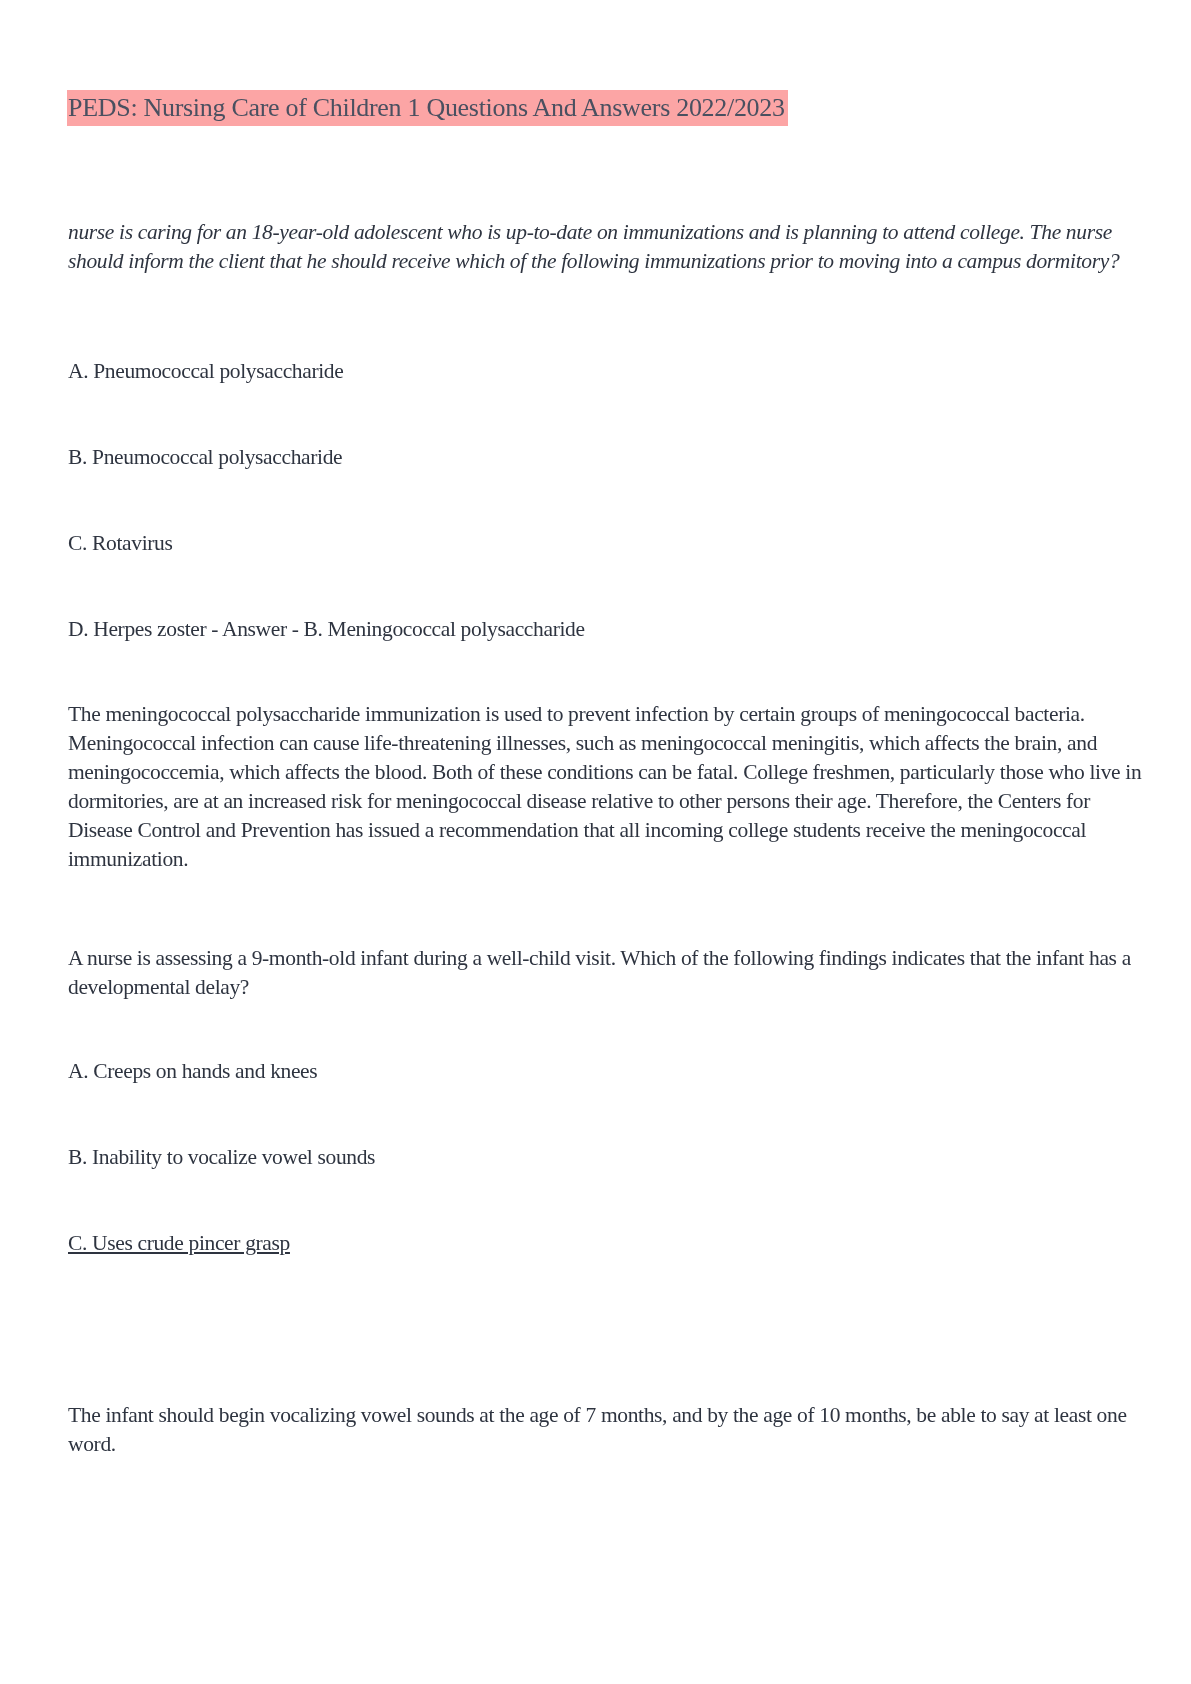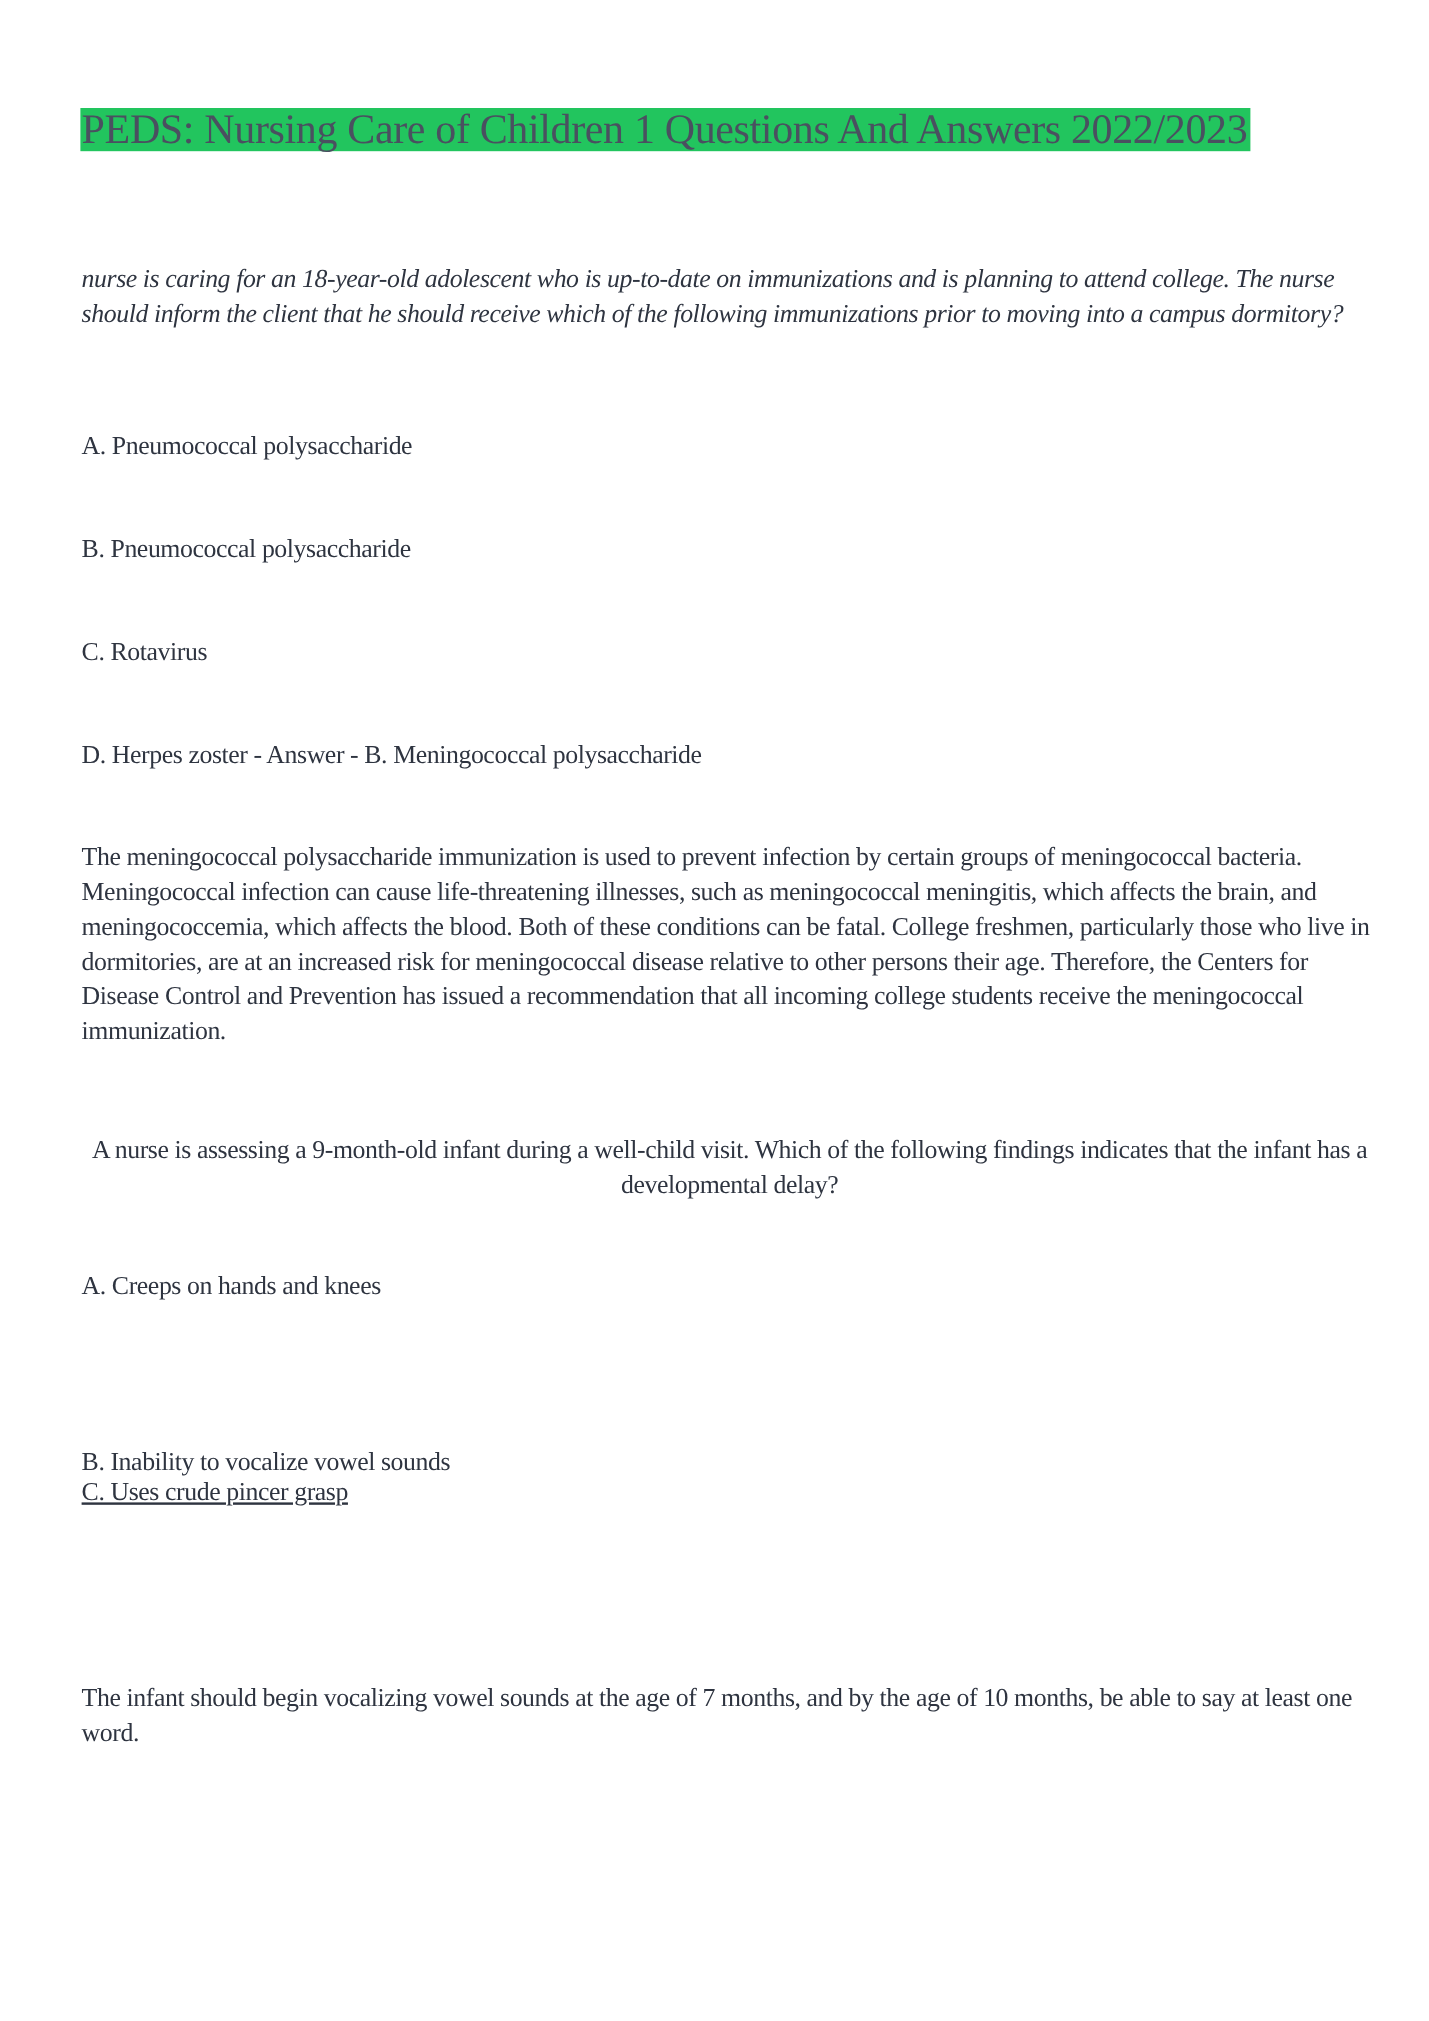--- a/index.html
+++ b/index.html
@@ -19,24 +19,24 @@
       position: absolute;
       left: 0;
       top: 0;
       width: 1191px;
       height: 1684px;
     }
     .title {
       position: absolute;
       left: 67px;
       top: 90px;
-      font-size: 35px;
+      font-size: 26px;
       line-height: 36px;
       color: #4a5060;
-      background: #22c55e;
+      background: #fca5a5;
       padding: 0 3px 0 1px;
       white-space: nowrap;
       letter-spacing: -0.3px;
     }
     .block {
       position: absolute;
       left: 68px;
       width: 1080px;
       font-size: 21.5px;
       line-height: 29px;
@@ -51,19 +51,19 @@
 
   <div class="title">PEDS: Nursing Care of Children 1 Questions And Answers 2022/2023</div>
 
   <div class="block" style="top:218px;font-style:italic;">nurse is caring for an 18-year-old adolescent who is up-to-date on immunizations and is planning to attend college. The nurse should inform the client that he should receive which of the following immunizations prior to moving into a campus dormitory?</div>
   <div class="block" style="top:357px;">A. Pneumococcal polysaccharide</div>
   <div class="block" style="top:443px;">B. Pneumococcal polysaccharide</div>
   <div class="block" style="top:529px;">C. Rotavirus</div>
   <div class="block" style="top:615px;">D. Herpes zoster - Answer - B. Meningococcal polysaccharide</div>
   <div class="block" style="top:700px;">The meningococcal polysaccharide immunization is used to prevent infection by certain groups of meningococcal bacteria. Meningococcal infection can cause life-threatening illnesses, such as meningococcal meningitis, which affects the brain, and meningococcemia, which affects the blood. Both of these conditions can be fatal. College freshmen, particularly those who live in dormitories, are at an increased risk for meningococcal disease relative to other persons their age. Therefore, the Centers for Disease Control and Prevention has issued a recommendation that all incoming college students receive the meningococcal immunization.</div>
 
-  <div class="block" style="top:944px;text-align:center;">A nurse is assessing a 9-month-old infant during a well-child visit. Which of the following findings indicates that the infant has a developmental delay?</div>
+  <div class="block" style="top:944px;">A nurse is assessing a 9-month-old infant during a well-child visit. Which of the following findings indicates that the infant has a developmental delay?</div>
   <div class="block" style="top:1057px;">A. Creeps on hands and knees</div>
-  <div class="block" style="top:1204px;">B. Inability to vocalize vowel sounds</div>
+  <div class="block" style="top:1143px;">B. Inability to vocalize vowel sounds</div>
   <div class="block" style="top:1229px;text-decoration:underline;">C. Uses crude pincer grasp</div>
   <div class="block" style="top:1401px;">The infant should begin vocalizing vowel sounds at the age of 7 months, and by the age of 10 months, be able to say at least one word.</div>
 
 </div>
 
 </body></html>

